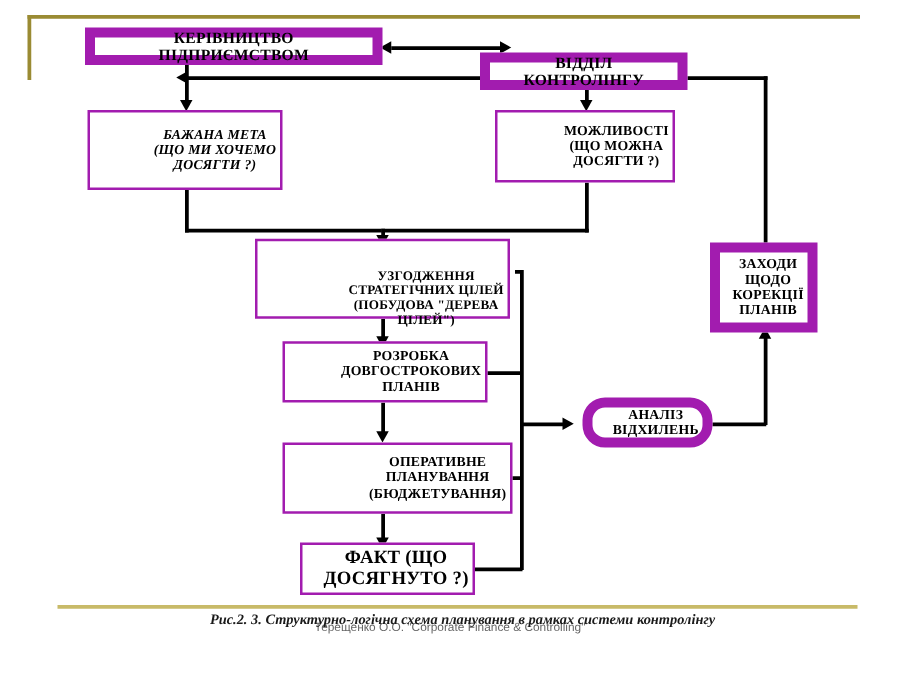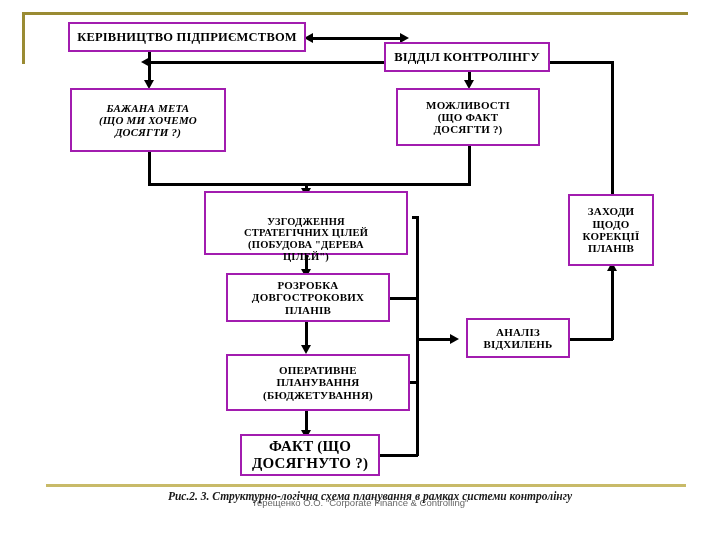--- a/index.html
+++ b/index.html
@@ -40,24 +40,24 @@
     width: 640px;
     height: 3px;
     background: #c8ba68;
   }
 
   
   .box {
     position: absolute;
     box-sizing: border-box;
     background: #ffffff;
-    border: 2px solid #a21caf;
+    border: 8px solid #a21caf;
     display: flex;
     align-items: center;
-    justify-content: center;
+    justify-content: flex-end;
     text-align: center;
     z-index: 6;
   }
   .box .txt {
     font-family: "Liberation Serif", "DejaVu Serif", serif;
     font-weight: bold;
     color: #000000;
     line-height: 1.12;
     letter-spacing: 0.2px;
     padding: 0 3px;
@@ -197,21 +197,21 @@
   </div>
 
   <div class="box thin" style="left:70px; top:88px; width:156px; height:64px;font-style:italic;">
     <span class="txt" style="font-size:11px;">БАЖАНА МЕТА
 (ЩО МИ ХОЧЕМО
 ДОСЯГТИ ?)</span>
   </div>
 
   <div class="box thin" style="left:396px; top:88px; width:144px; height:58px;">
     <span class="txt" style="font-size:11px;">МОЖЛИВОСТІ
-(ЩО  ФАКТ
+(ЩО  МОЖНА
 ДОСЯГТИ ?)</span>
   </div>
 
   <div class="box thin" style="left:204px; top:191px; width:204px; height:64px;">
     <span class="txt" style="font-size:10.5px;margin-top:32px;">УЗГОДЖЕННЯ
 СТРАТЕГІЧНИХ ЦІЛЕЙ
 (ПОБУДОВА "ДЕРЕВА
 ЦІЛЕЙ")</span>
   </div>
 
@@ -225,21 +225,21 @@
     <span class="txt" style="font-size:11px;">ОПЕРАТИВНЕ
 ПЛАНУВАННЯ
 (БЮДЖЕТУВАННЯ)</span>
   </div>
 
   <div class="box thin" style="left:240px; top:434px; width:140px; height:42px;">
     <span class="txt" style="font-size:15px;">ФАКТ (ЩО
 ДОСЯГНУТО ?)</span>
   </div>
 
-  <div class="box" style="left:466px; top:318px; width:104px; height:40px;">
+  <div class="box" style="left:466px; top:318px; width:104px; height:40px;border-radius:18px;">
     <span class="txt" style="font-size:11px;">АНАЛІЗ
 ВІДХИЛЕНЬ</span>
   </div>
 
   <div class="box" style="left:568px; top:194px; width:86px; height:72px;">
     <span class="txt" style="font-size:11px;">ЗАХОДИ
 ЩОДО
 КОРЕКЦІЇ
 ПЛАНІВ</span>
   </div>

